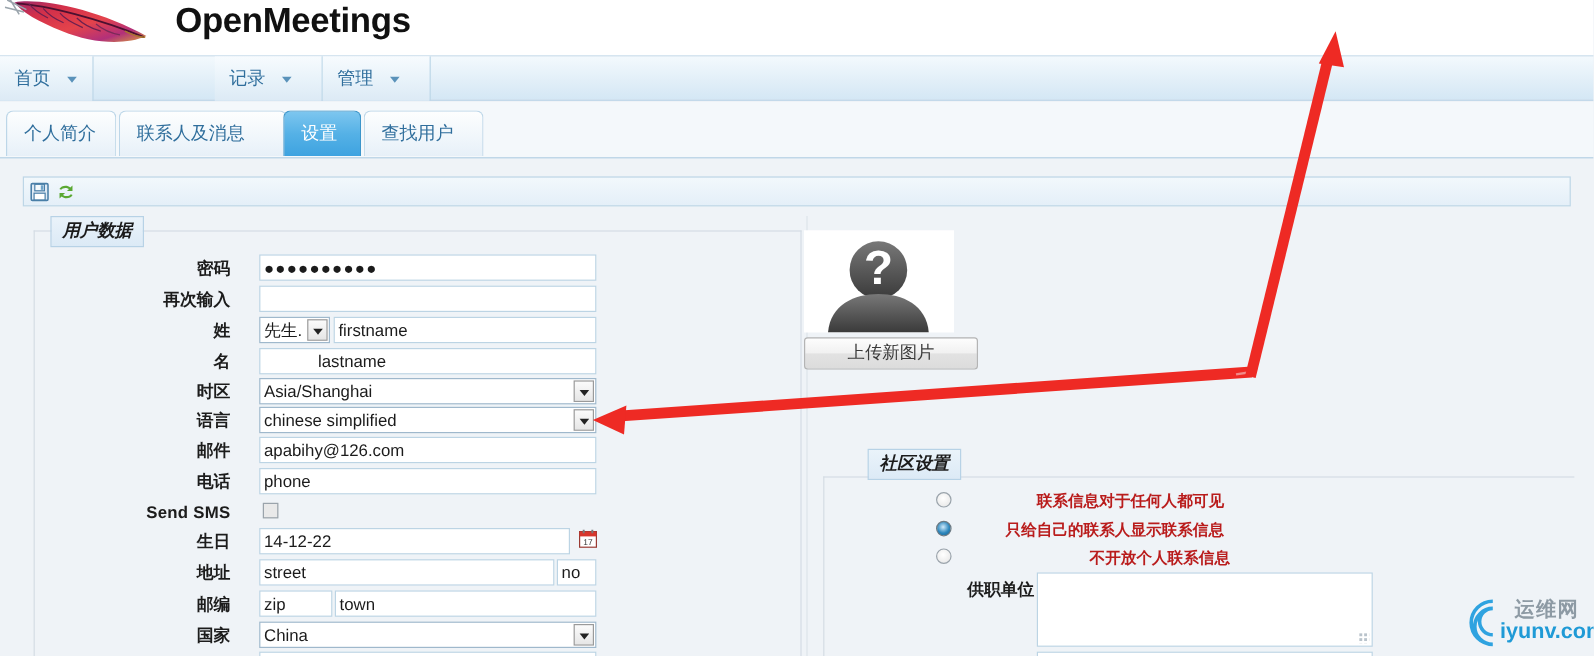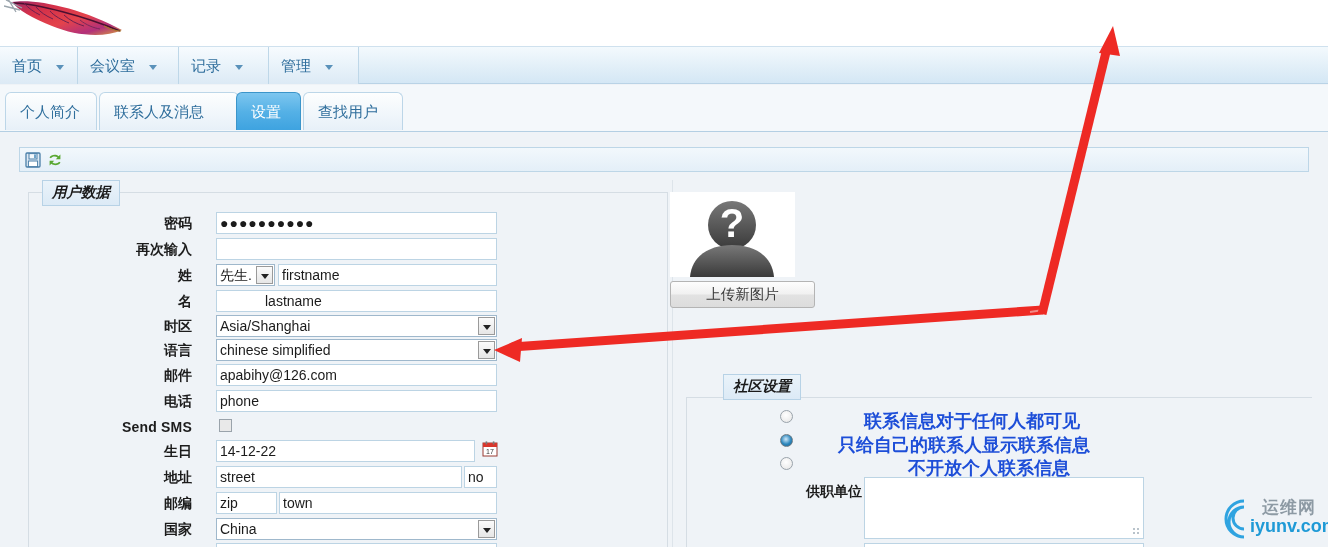--- a/index.html
+++ b/index.html
@@ -128,21 +128,21 @@
   .radio{
     position:absolute;width:13px;height:13px;border-radius:50%;
     box-sizing:border-box;border:1px solid #9aa3ab;
     background:radial-gradient(circle at 45% 38%,#ffffff 0%,#ececec 70%,#d8d8d8 100%);
   }
   .radio.on{
     background:radial-gradient(circle at 45% 38%,#cfe9fa 0%,#2d87bd 55%,#17628f 100%);
     border-color:#6d7b85;
   }
   .radio-lbl{
-    position:absolute;font-size:18px;font-weight:bold;color:#1d4ed8;
+    position:absolute;font-size:13px;font-weight:bold;color:#b91c1c;
     white-space:nowrap;
   }
   .ta{
     position:absolute;box-sizing:border-box;
     border:1px solid #bcd4e4;background:#ffffff;
   }
   .ta .grip{
     position:absolute;right:2px;bottom:2px;width:9px;height:9px;
     background-image:
       radial-gradient(circle,#b9c3cb 40%,transparent 42%);
@@ -188,26 +188,26 @@
       <path d="M20 5 C24 10 30 14 36 17" stroke="#6c2050" stroke-width="1" fill="none"></path>
       <path d="M32 9 C36 14 42 18 49 21" stroke="#6c2050" stroke-width="1" fill="none"></path>
       <path d="M46 13 C50 18 58 22 65 25" stroke="#6c2050" stroke-width="1" fill="none"></path>
       <path d="M60 17 C65 22 73 26 80 28" stroke="#6c2050" stroke-width="1" fill="none"></path>
       <path d="M76 22 C82 27 90 30 96 31" stroke="#7a2a58" stroke-width="1" fill="none"></path>
       <path d="M100 28 C106 31 112 33 117 33" stroke="#a8762a" stroke-width="1.2" fill="none"></path>
       <path d="M2 2 L18 10 M4 1 L12 14 M0 8 L16 12" stroke="#9aa4ac" stroke-width="1.3" fill="none"></path>
     </svg>
   </div>
 
+  <div class="brand">OpenMeetings</div>
 
 </div>
 
 <div class="menubar">
   <div class="menu-item" style="left:0px;width:78px;"><span>首页</span><span class="caret"></span></div>
-  <div class="menu-item" style="left:78px;width:101px;"><span>会议室</span><span class="caret"></span></div>
   <div class="menu-item" style="left:179px;width:90px;"><span>记录</span><span class="caret"></span></div>
   <div class="menu-item" style="left:269px;width:90px;"><span>管理</span><span class="caret"></span></div>
 </div>
 
 <div class="tabstrip">
   <div class="tab" style="left:5px;width:92px;"><span>个人简介</span></div>
   <div class="tab" style="left:99px;width:140px;"><span>联系人及消息</span></div>
   <div class="tab active" style="left:236px;width:65px;"><span>设置</span></div>
   <div class="tab" style="left:303px;width:100px;"><span>查找用户</span></div>
 </div>

